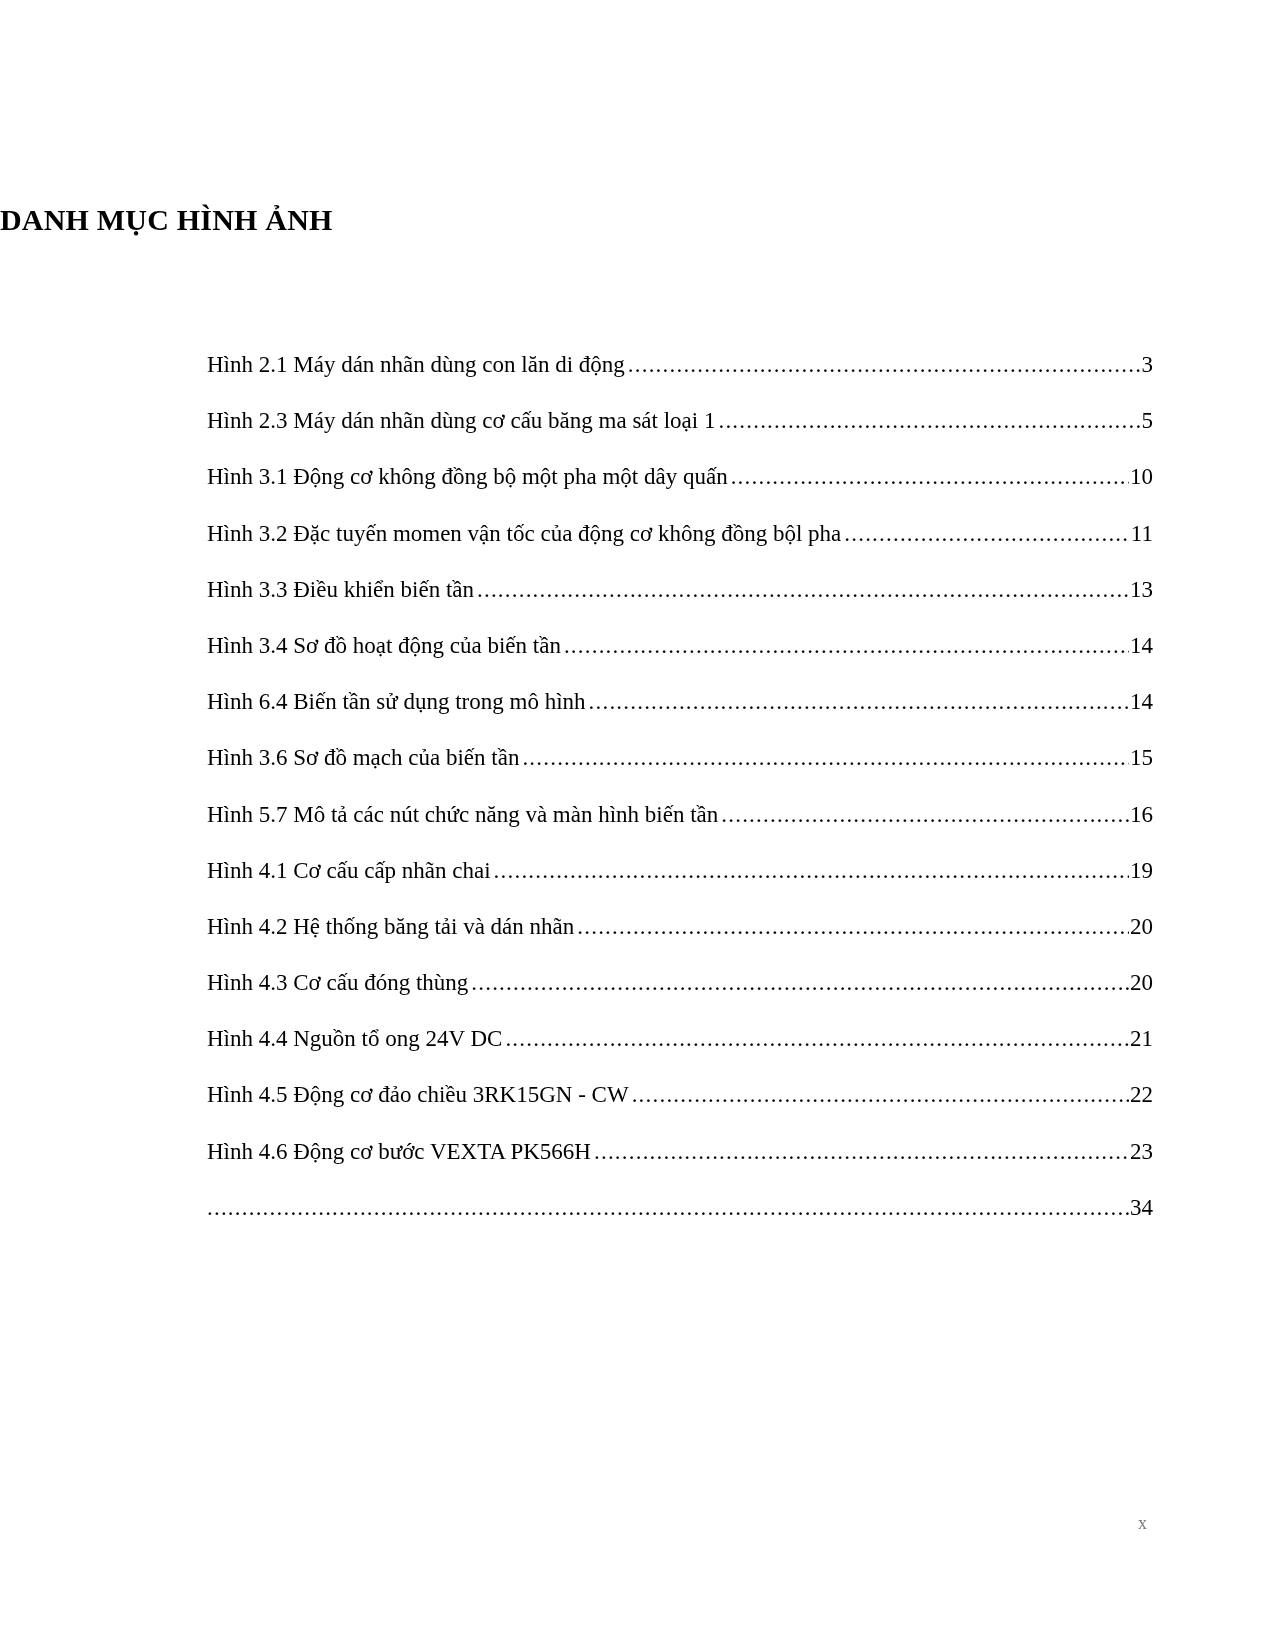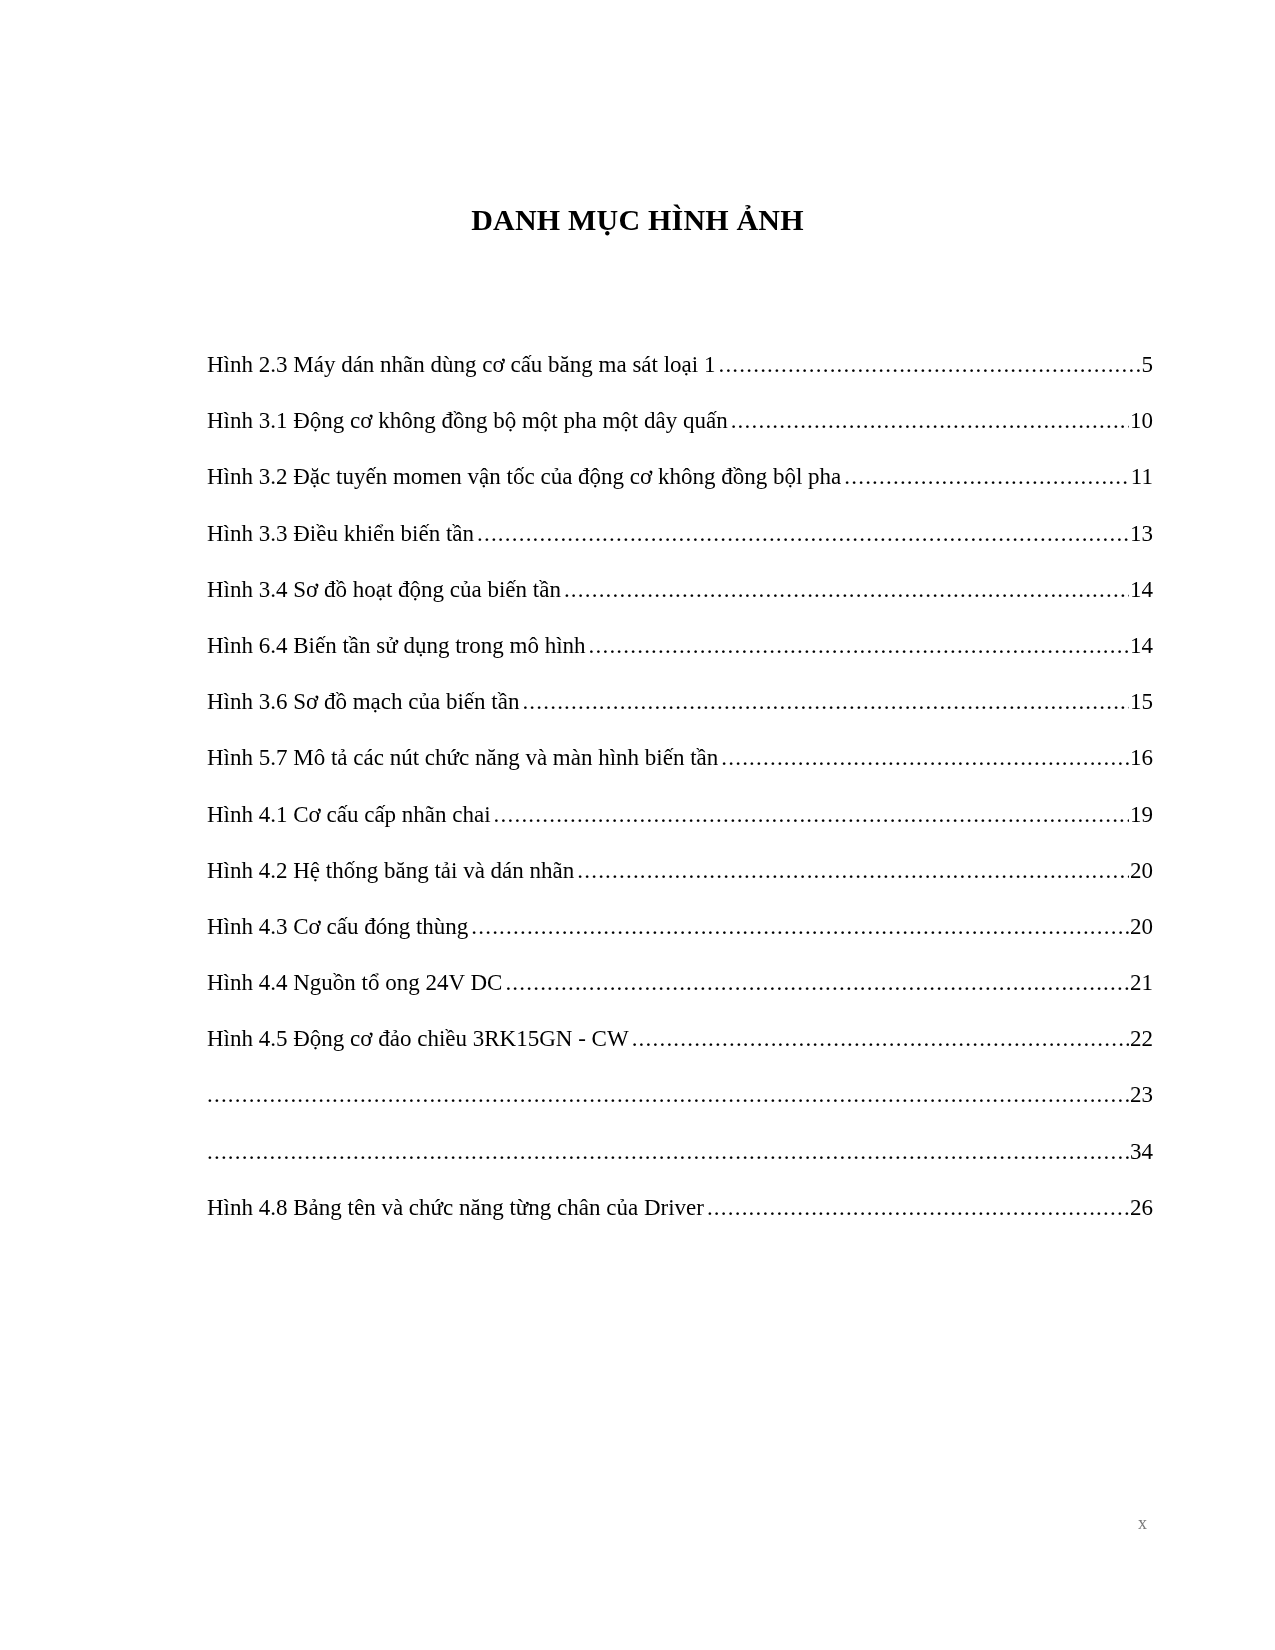--- a/index.html
+++ b/index.html
@@ -20,21 +20,20 @@
       left: 0; top: 0;
       width: 1275px;
       height: 1650px;
       background: #ffffff;
     }
     .title {
       position: absolute;
       left: 0;
       width: 1275px;
       top: 200px;
-      text-align: center;
       font-weight: bold;
       font-size: 30px;
       line-height: 40px;
       letter-spacing: 0.2px;
       margin: 0;
     }
     .toc-list {
       position: absolute;
       left: 207px;
       top: 349px;
@@ -79,20 +78,25 @@
       color: #7a7a7a;
     }
   </style>
 </head>
 <body>
 
 <div class="page">
   <h1 class="title">DANH MỤC HÌNH ẢNH</h1>
 
   <ul class="toc-list">
+    <li class="toc-entry">
+      <span class="toc-label">Hình 2.1 Máy dán nhãn dùng con lăn di động</span>
+      <span class="toc-leader"></span>
+      <span class="toc-page">3</span>
+    </li>
     <li class="toc-entry">
       <span class="toc-label">Hình 2.3 Máy dán nhãn dùng cơ cấu băng ma sát loại 1</span>
       <span class="toc-leader"></span>
       <span class="toc-page">5</span>
     </li>
     <li class="toc-entry">
       <span class="toc-label">Hình 3.1 Động cơ không đồng bộ một pha một dây quấn</span>
       <span class="toc-leader"></span>
       <span class="toc-page">10</span>
     </li>
@@ -145,28 +149,24 @@
       <span class="toc-label">Hình 4.4 Nguồn tổ ong 24V DC</span>
       <span class="toc-leader"></span>
       <span class="toc-page">21</span>
     </li>
     <li class="toc-entry">
       <span class="toc-label">Hình 4.5 Động cơ đảo chiều 3RK15GN - CW</span>
       <span class="toc-leader"></span>
       <span class="toc-page">22</span>
     </li>
     <li class="toc-entry">
+      <span class="toc-label">Hình 4.6 Động cơ bước VEXTA PK566H</span>
       <span class="toc-leader"></span>
       <span class="toc-page">23</span>
     </li>
     <li class="toc-entry">
       <span class="toc-leader"></span>
       <span class="toc-page">34</span>
     </li>
-    <li class="toc-entry">
-      <span class="toc-label">Hình 4.8 Bảng tên và chức năng từng chân của Driver</span>
-      <span class="toc-leader"></span>
-      <span class="toc-page">26</span>
-    </li>
   </ul>
 
   <div class="footer-page-number">x</div>
 </div>
 
 </body></html>

